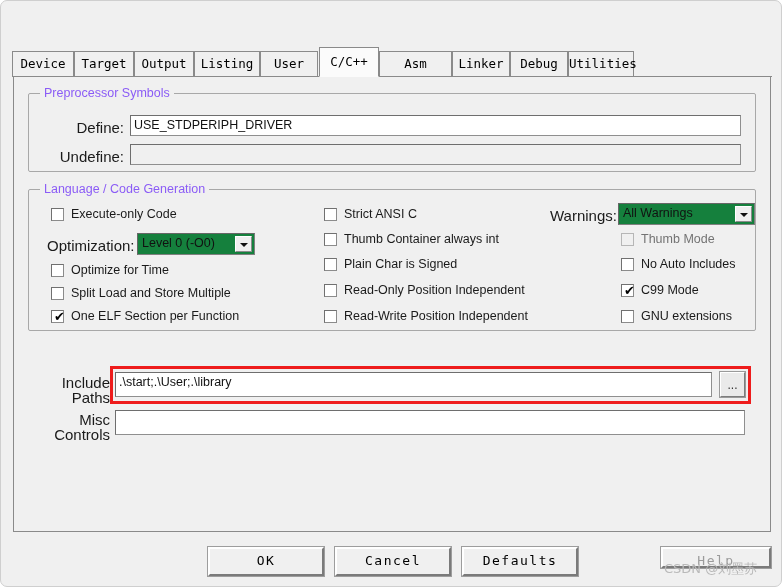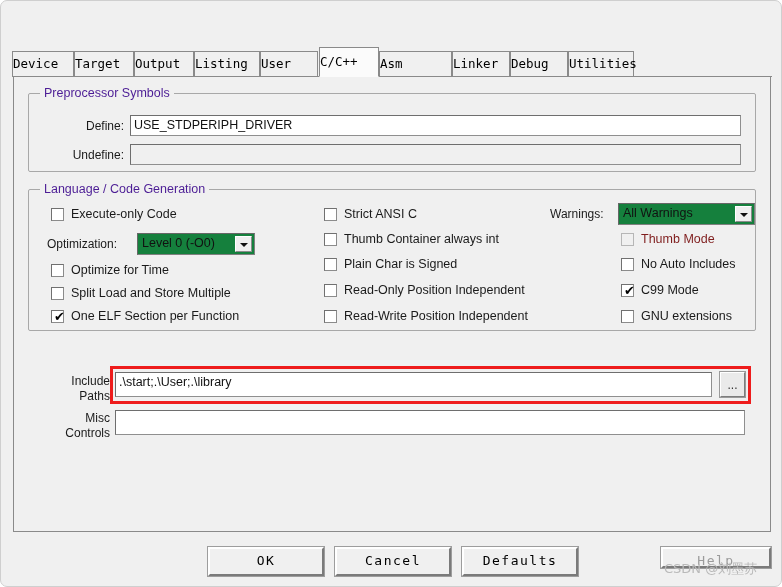--- a/index.html
+++ b/index.html
@@ -81,21 +81,21 @@
     position: absolute;
     top: 4px;
     height: 25px;
     box-sizing: border-box;
     background: #f0f0f0;
     border: 1px solid #8a8a8a;
     border-bottom: none;
     font-family: "DejaVu Sans Mono", monospace;
     font-size: 12.5px;
     color: #000000;
-    text-align: left;
+    text-align: center;
     line-height: 24px;
     cursor: pointer;
     white-space: nowrap;
   }
   .tab.active {
     top: 0px;
     height: 30px;
     background: #fbfbfb;
     border: 1px solid #8a8a8a;
     border-bottom: 1px solid #fbfbfb;
@@ -127,27 +127,27 @@
     box-sizing: border-box;
     border: 1px solid #a8a8a8;
     border-radius: 2px;
   }
   .group-title {
     position: absolute;
     top: -8px; left: 11px;
     background: #f0f0f0;
     padding: 0 4px;
     font-size: 12.5px;
-    color: #4c1d95;
+    color: #8b5cf6;
     white-space: nowrap;
   }
 
   .lbl {
     position: absolute;
-    font-size: 12px;
+    font-size: 15px;
     color: #1a1a1a;
     white-space: nowrap;
   }
   .lbl.right { text-align: right; }
 
   
   .field {
     position: absolute;
     box-sizing: border-box;
     background: #ffffff;
@@ -183,21 +183,21 @@
   }
   .cb.dis .box { background: #f0f0f0; border-color: #b6b6b6; }
   .cb .box .tick {
     position: absolute;
     left: 2px; top: -2px;
     font-size: 13px;
     line-height: 15px;
     color: #000000;
   }
   .cb .cbl { position: absolute; left: 20px; top: 0; }
-  .cb.dis .cbl { color: #7f1d1d; }
+  .cb.dis .cbl { color: #737373; }
 
   
   .combo {
     position: absolute;
     box-sizing: border-box;
     background: #15803d;
     border: 1px solid #7f7f7f;
     border-top-color: #666666;
     border-left-color: #666666;
     cursor: pointer;

